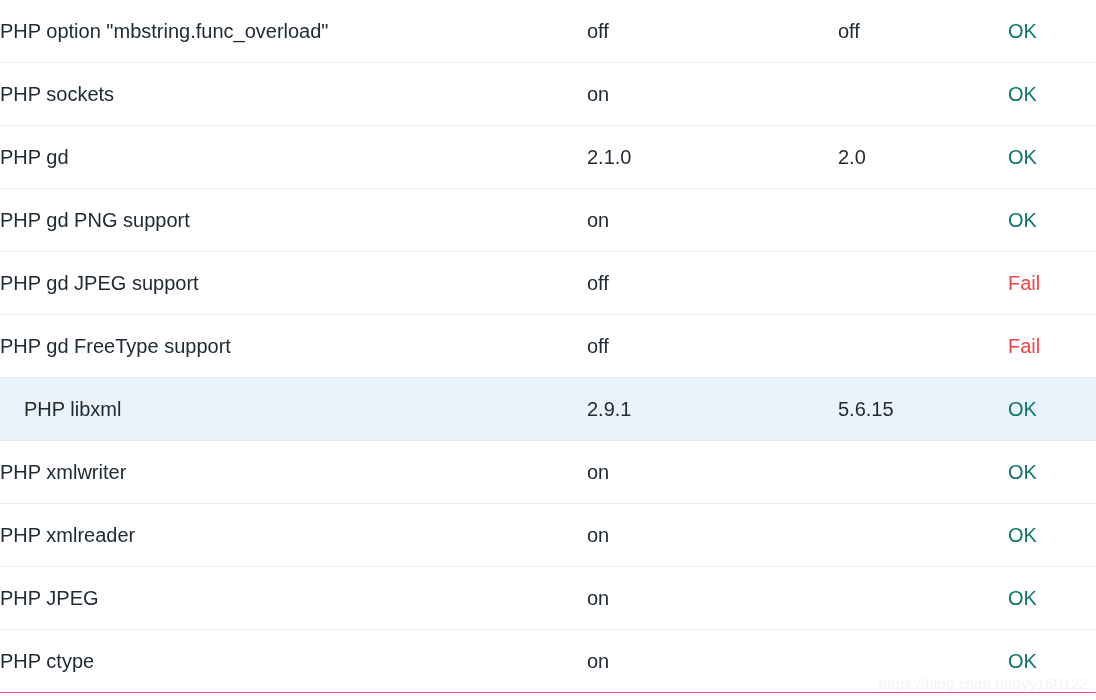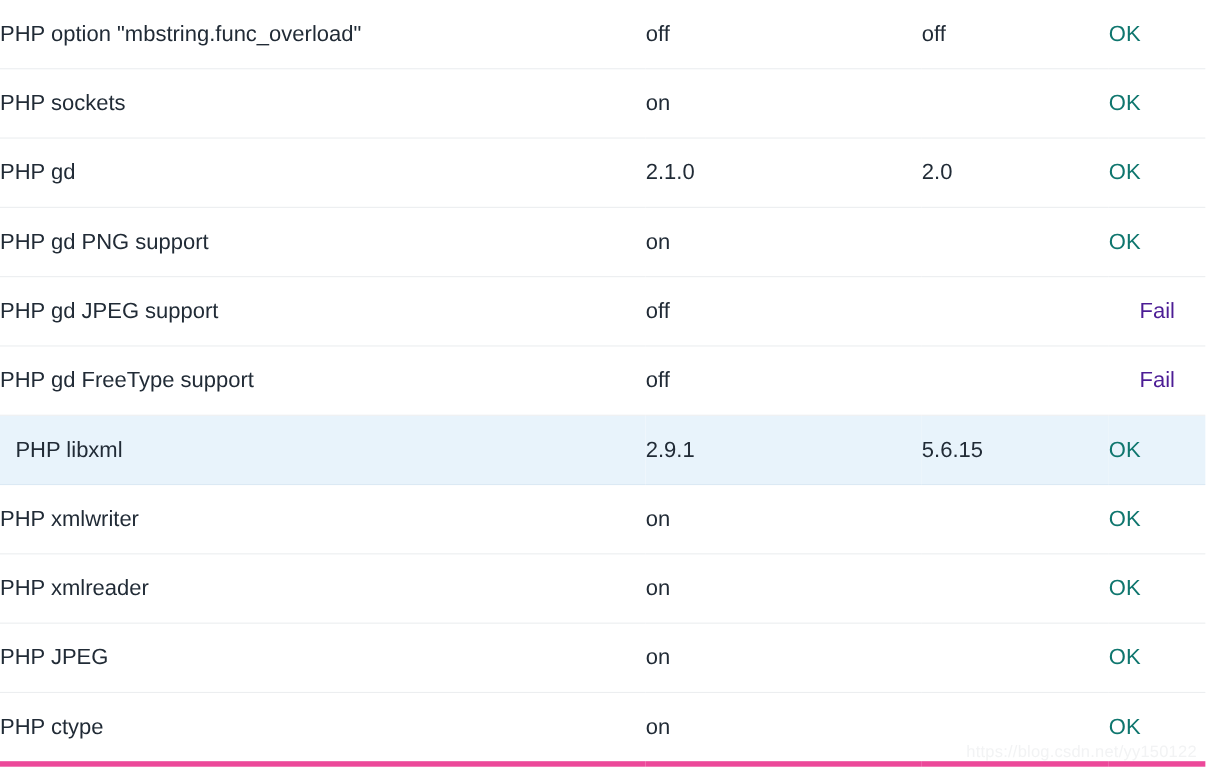--- a/index.html
+++ b/index.html
@@ -30,42 +30,42 @@
     padding: 0;
     font-size: 20px;
     line-height: 62px;
     vertical-align: middle;
     border-bottom: 1px solid #eceef0;
     white-space: nowrap;
     overflow: hidden;
   }
 
   .requirements-table tr:last-child td {
-    border-bottom: 5px solid #ec4899;
+    border-bottom: 1px solid #ec4899;
   }
 
   
   .col-name   { width: 587px; }
   .col-cur    { width: 251px; }
   .col-req    { width: 170px; }
   .col-status { width: 88px; }
 
   .cell-name   { padding-left: 24px; color: #212b36; }
   .cell-cur    { padding-left: 17px; color: #212b36; }
   .cell-req    { padding-left: 18px; color: #212b36; }
   .cell-status { padding-left: 18px; font-weight: 400; }
 
   tr.row-highlight td {
     background: #e8f3fb;
     border-bottom-color: #dbe9f4;
   }
-  tr.row-highlight td.cell-name { padding-left: 14px; }
+  tr.row-highlight td.cell-name { padding-left: 24px; }
 
   .status-ok   { color: #0f766e; }
-  .status-fail { color: #4c1d95; text-align: center; }
+  .status-fail { color: #ef4444; }
 
   .watermark {
     position: absolute;
     right: 8px;
     bottom: 8px;
     font-size: 15px;
     color: #f2f3f4;
     letter-spacing: 0.2px;
     user-select: none;
     pointer-events: none;

